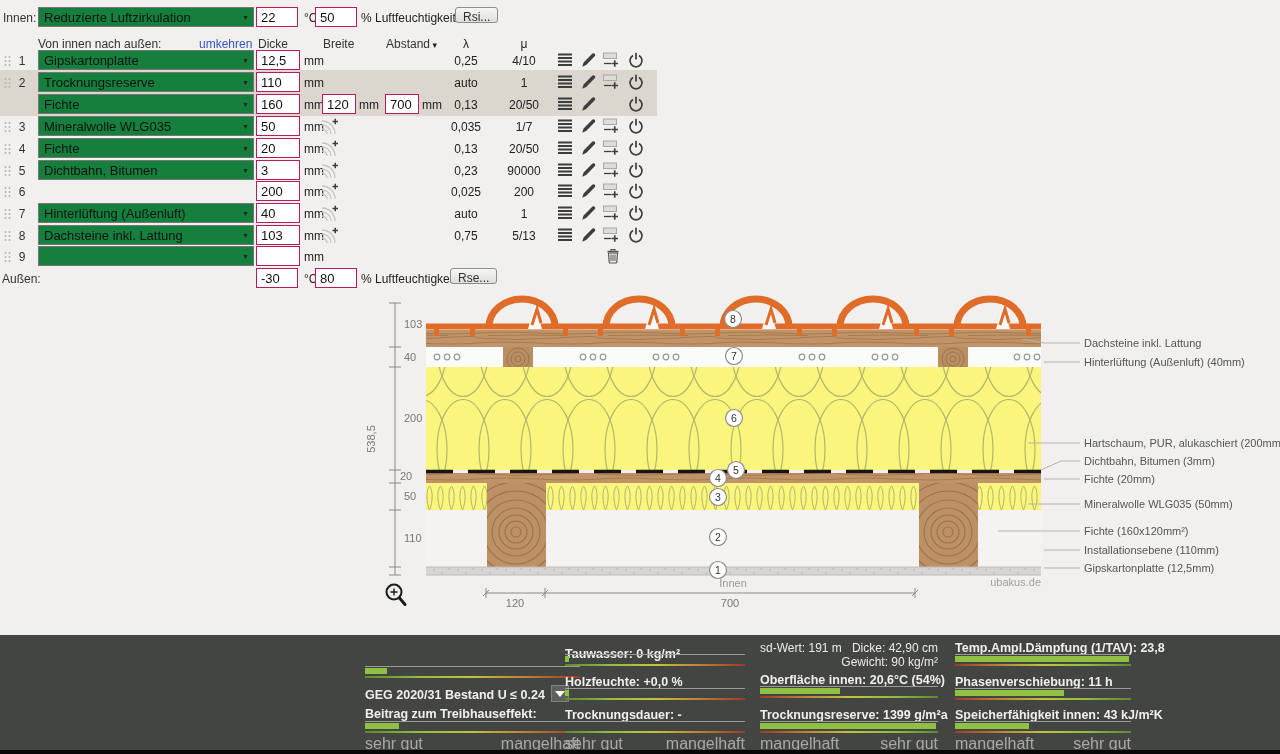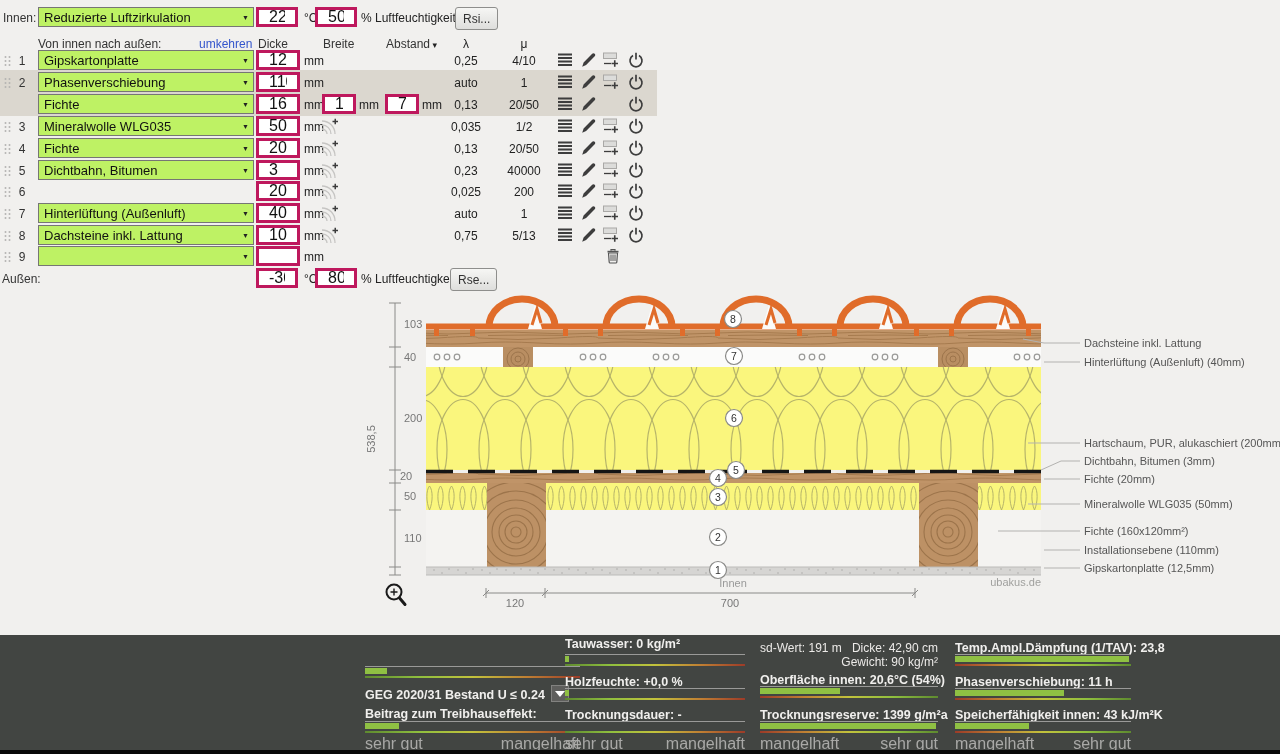--- a/index.html
+++ b/index.html
@@ -4,32 +4,32 @@
 <style>
   html,body{margin:0;padding:0}
   body{width:1280px;height:754px;position:relative;background:#f1f0ee;
        font-family:"Liberation Sans",sans-serif;overflow:hidden;color:#222}
   .frow{position:absolute;left:0;width:700px;height:22px}
   .lbl{position:absolute;top:4px;font-size:12px;color:#333;white-space:nowrap}
   .hdr{font-weight:normal;color:#333}
   .link{color:#35c;cursor:pointer}
   .dd:after{content:" ▾";font-size:9px;color:#222}
   .sel{position:absolute;left:38px;top:0;width:216px;height:20px;box-sizing:border-box;
-       background:#bef264;border:1px solid #767674;font-size:13px;color:#111;
+       background:#15803d;border:1px solid #767674;font-size:13px;color:#111;
        padding:2px 18px 0 5px;white-space:nowrap;overflow:hidden}
   .sel:after{content:"▼";position:absolute;right:4px;top:6px;font-size:7px;color:#222}
   .inp{position:absolute;top:0;height:20px;box-sizing:border-box;background:#fff;
-       border:3px solid #be185d;font-size:16px;color:#111;padding:0 10px;font-family:inherit;outline:none}
+       border:1px solid #be185d;font-size:13px;color:#111;padding:0 4px;font-family:inherit;outline:none}
   .unit{position:absolute;top:4px;font-size:12px;color:#222;white-space:nowrap}
   .num{position:absolute;left:14px;top:4px;width:16px;text-align:center;font-size:12px;color:#333}
   .lamv{position:absolute;left:440px;width:52px;top:4px;font-size:12px;text-align:center;color:#222}
   .muv{position:absolute;left:497px;width:54px;top:4px;font-size:12px;text-align:center;color:#222}
   .ic{position:absolute;top:2px;width:16px;height:16px}
   .drag{position:absolute;left:3px;top:5px;width:9px;height:12px}
-  .btn{position:absolute;top:0;height:23px;box-sizing:border-box;border:1px solid #8e8e8c;
+  .btn{position:absolute;top:0;height:16px;box-sizing:border-box;border:1px solid #8e8e8c;
        border-radius:3px;background:linear-gradient(#f6f6f4,#dededc);font-size:12px;color:#333;
        padding:2px 7px;font-family:inherit}
   .hl{position:absolute;left:0;top:70px;width:657px;height:46px;background:#dbd7cf}
   #diag{position:absolute;left:358px;top:295px}
   #footer{position:absolute;left:0;top:635px;width:1280px;height:115px;background:#424542}
   #footer .fcol{position:absolute;top:0;height:115px}
   .blk{position:absolute;font-size:12.5px;font-weight:bold;color:#f0efed;white-space:nowrap}
   .thin{position:absolute;font-size:12px;font-weight:normal;color:#eceae8;white-space:nowrap}
   .scale{position:absolute;top:100px;font-size:16px;color:#a9a9a7;white-space:nowrap}
   .rbar{position:absolute;height:11px;border-top:1px solid #9a9a98}
@@ -143,21 +143,21 @@
   <svg class="ic" style="left:628px">
       <use href="#i-power"></use>
     </svg>
 </div>
 
 <div class="frow" style="top:72px">
   <svg class="drag">
       <use href="#i-drag"></use>
     </svg>
   <span class="num">2</span>
-  <div class="sel"><span>Phasenverschiebung</span></div>
+  <div class="sel"><span>Trocknungsreserve</span></div>
   <input class="inp" style="left: 256px; width: 44px;" value="110">
   <span class="unit" style="left:304px">mm</span>
   <span class="lamv">auto</span>
   <span class="muv">1</span>
   <svg class="ic" style="left:557px">
       <use href="#i-menu"></use>
     </svg>
   <svg class="ic" style="left:581px">
       <use href="#i-pencil"></use>
     </svg>
@@ -195,21 +195,21 @@
       <use href="#i-drag"></use>
     </svg>
   <span class="num">3</span>
   <div class="sel"><span>Mineralwolle WLG035</span></div>
   <input class="inp" style="left: 256px; width: 44px;" value="50">
   <span class="unit" style="left:304px">mm</span>
   <svg class="ic" style="left:322px">
       <use href="#i-wood"></use>
     </svg>
   <span class="lamv">0,035</span>
-  <span class="muv">1/2</span>
+  <span class="muv">1/7</span>
   <svg class="ic" style="left:557px">
       <use href="#i-menu"></use>
     </svg>
   <svg class="ic" style="left:581px">
       <use href="#i-pencil"></use>
     </svg>
   <svg class="ic" style="left:603px">
       <use href="#i-split"></use>
     </svg>
   <svg class="ic" style="left:628px">
@@ -247,21 +247,21 @@
       <use href="#i-drag"></use>
     </svg>
   <span class="num">5</span>
   <div class="sel"><span>Dichtbahn, Bitumen</span></div>
   <input class="inp" style="left: 256px; width: 44px;" value="3">
   <span class="unit" style="left:304px">mm</span>
   <svg class="ic" style="left:322px">
       <use href="#i-wood"></use>
     </svg>
   <span class="lamv">0,23</span>
-  <span class="muv">40000</span>
+  <span class="muv">90000</span>
   <svg class="ic" style="left:557px">
       <use href="#i-menu"></use>
     </svg>
   <svg class="ic" style="left:581px">
       <use href="#i-pencil"></use>
     </svg>
   <svg class="ic" style="left:603px">
       <use href="#i-split"></use>
     </svg>
   <svg class="ic" style="left:628px">
@@ -631,21 +631,21 @@
     <div class="blk" style="top:72px;left:0">Beitrag zum Treibhauseffekt:</div>
     <div class="rbar" style="top:86px;left:0;right:0">
       <div class="fill" style="width: 16%;"></div>
         <div class="grad gn"></div>
     </div>
     <span class="scale" style="left:0">sehr gut</span>
     <span class="scale" style="right:0">mangelhaft</span>
   </div>
 
   <div class="fcol" style="left:565px;width:180px">
-    <div class="blk" style="top:2px;left:0">Tauwasser: 0 kg/m²</div>
+    <div class="blk" style="top:12px;left:0">Tauwasser: 0 kg/m²</div>
     <div class="rbar" style="top:19px;left:0;right:0">
         <div class="fill" style="width: 2%;"></div>
         <div class="grad gn"></div>
       </div>
     <div class="blk" style="top:40px;left:0">Holzfeuchte: +0,0 %</div>
     <div class="rbar" style="top:53px;left:0;right:0">
         <div class="fill" style="width: 2%;"></div>
         <div class="grad gn"></div>
       </div>
     <div class="blk" style="top:73px;left:0">Trocknungsdauer: -</div>

